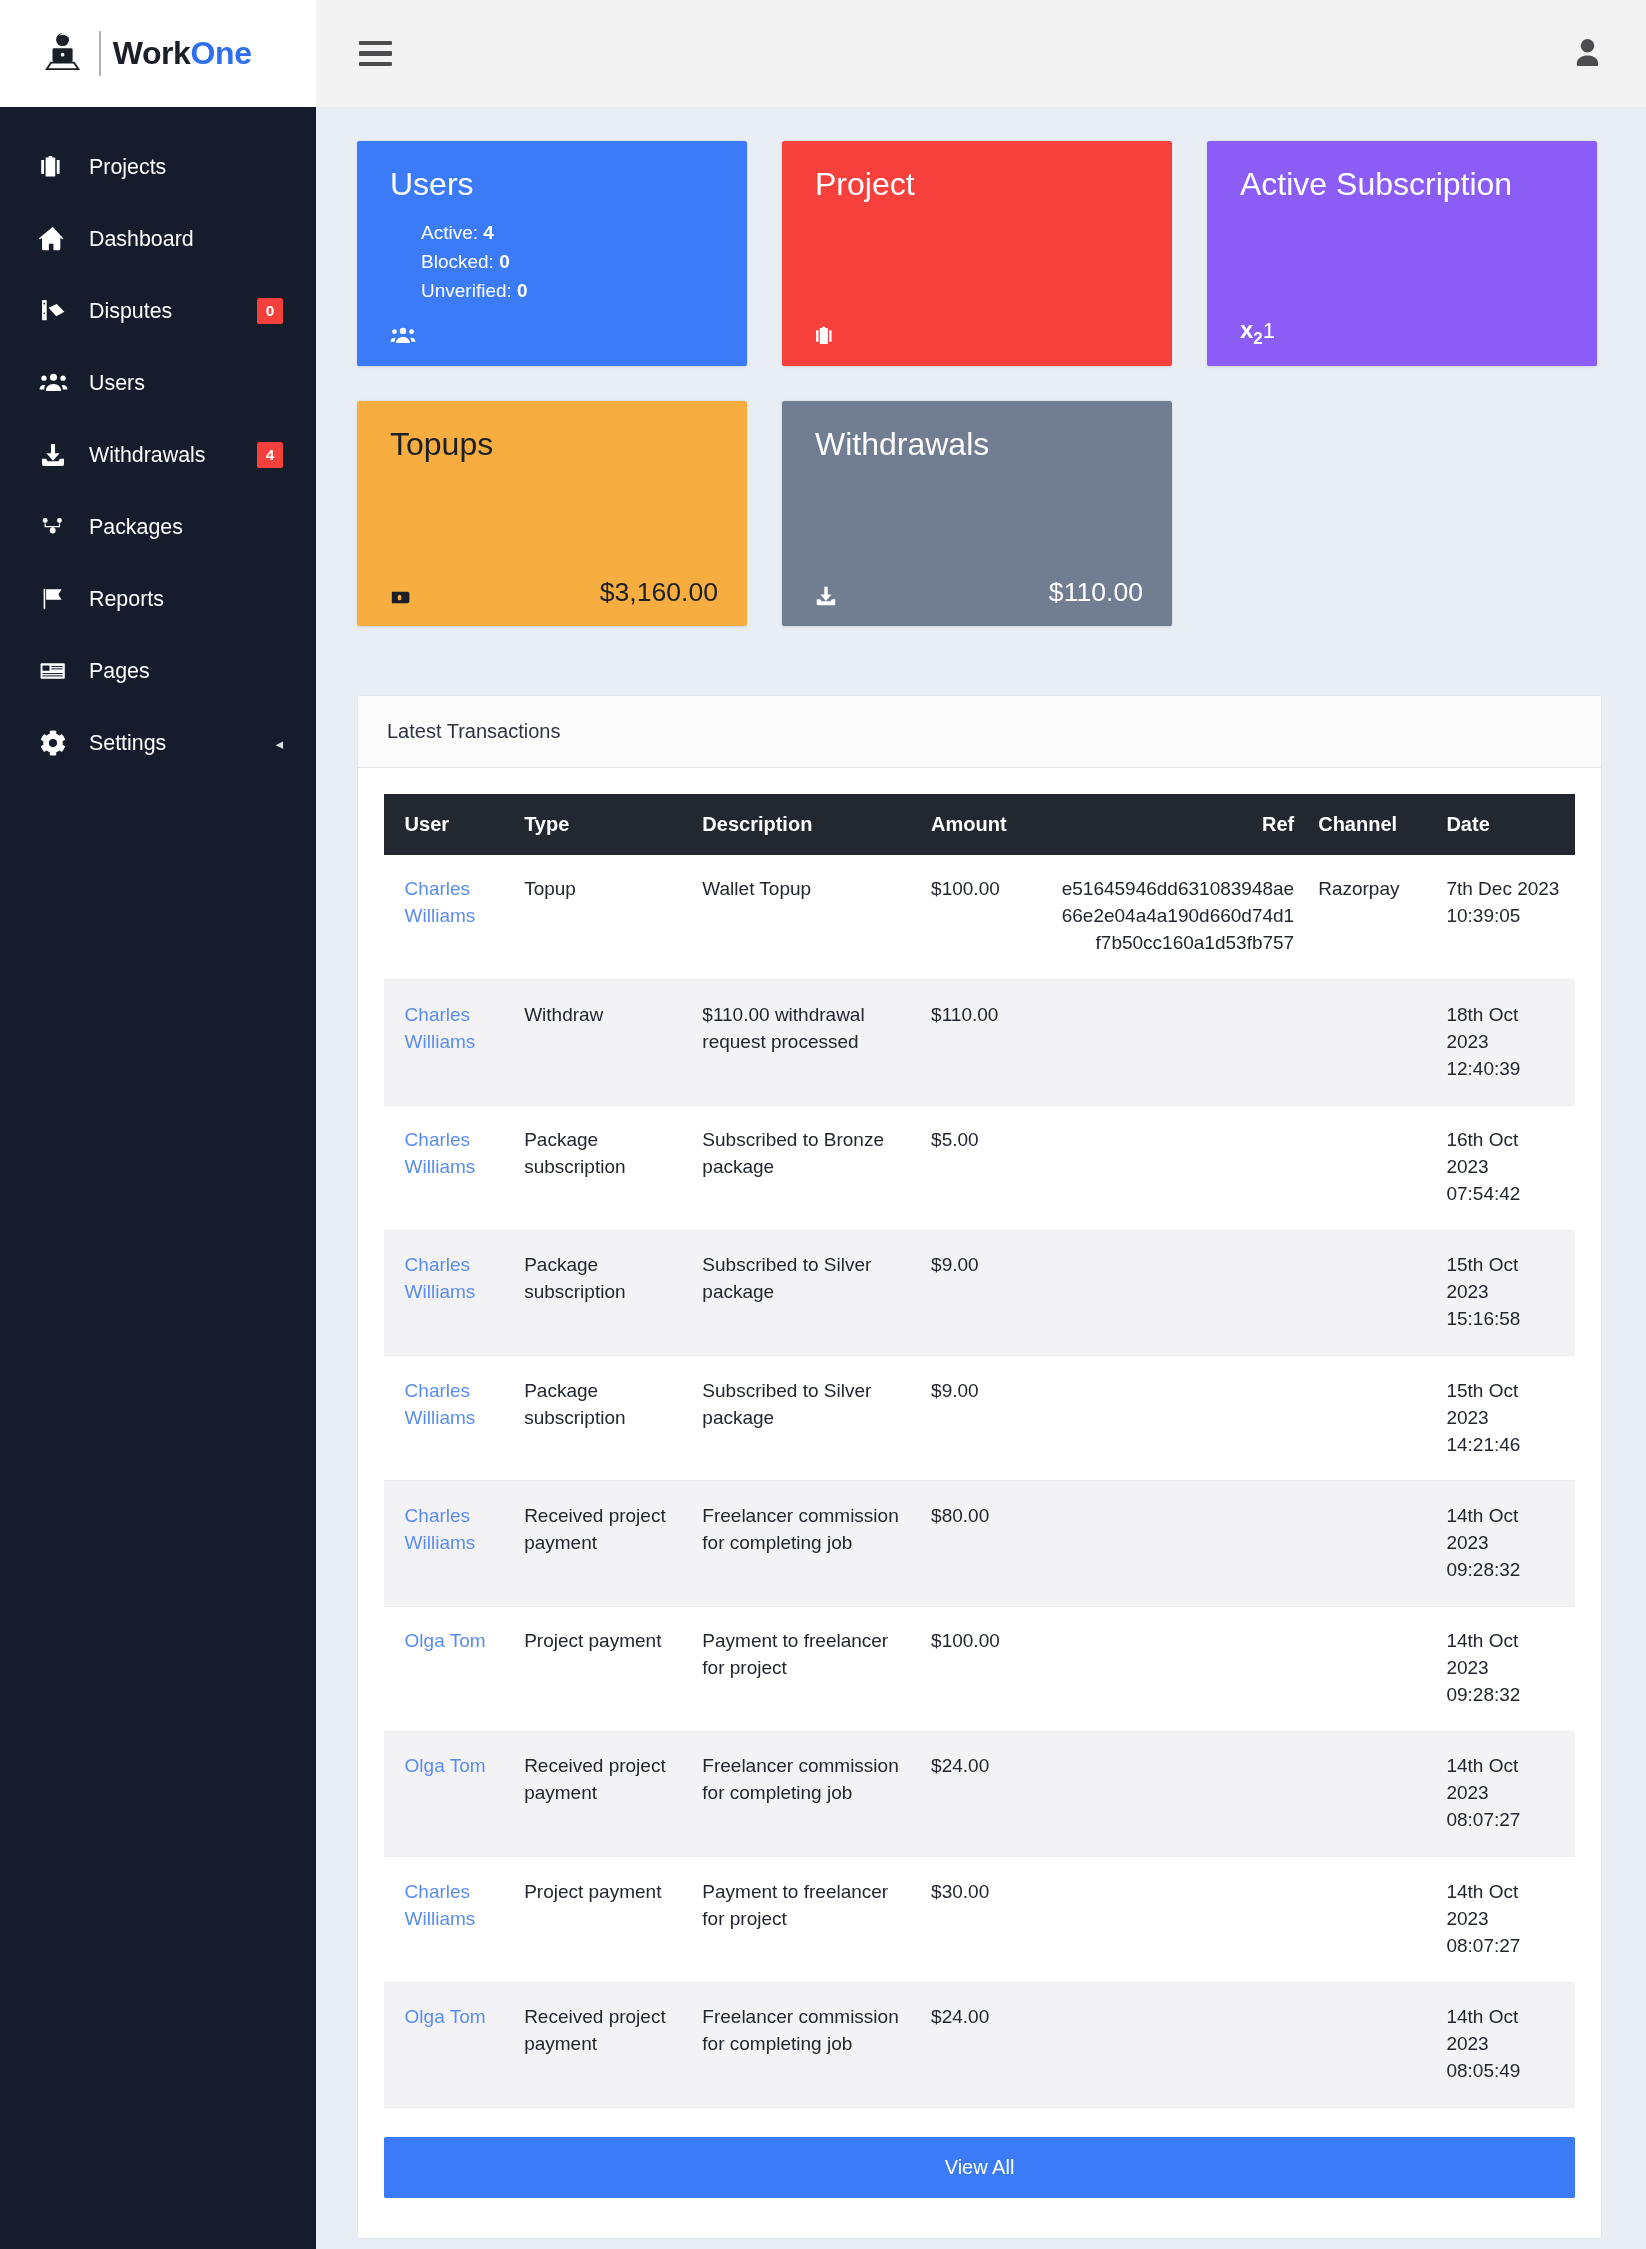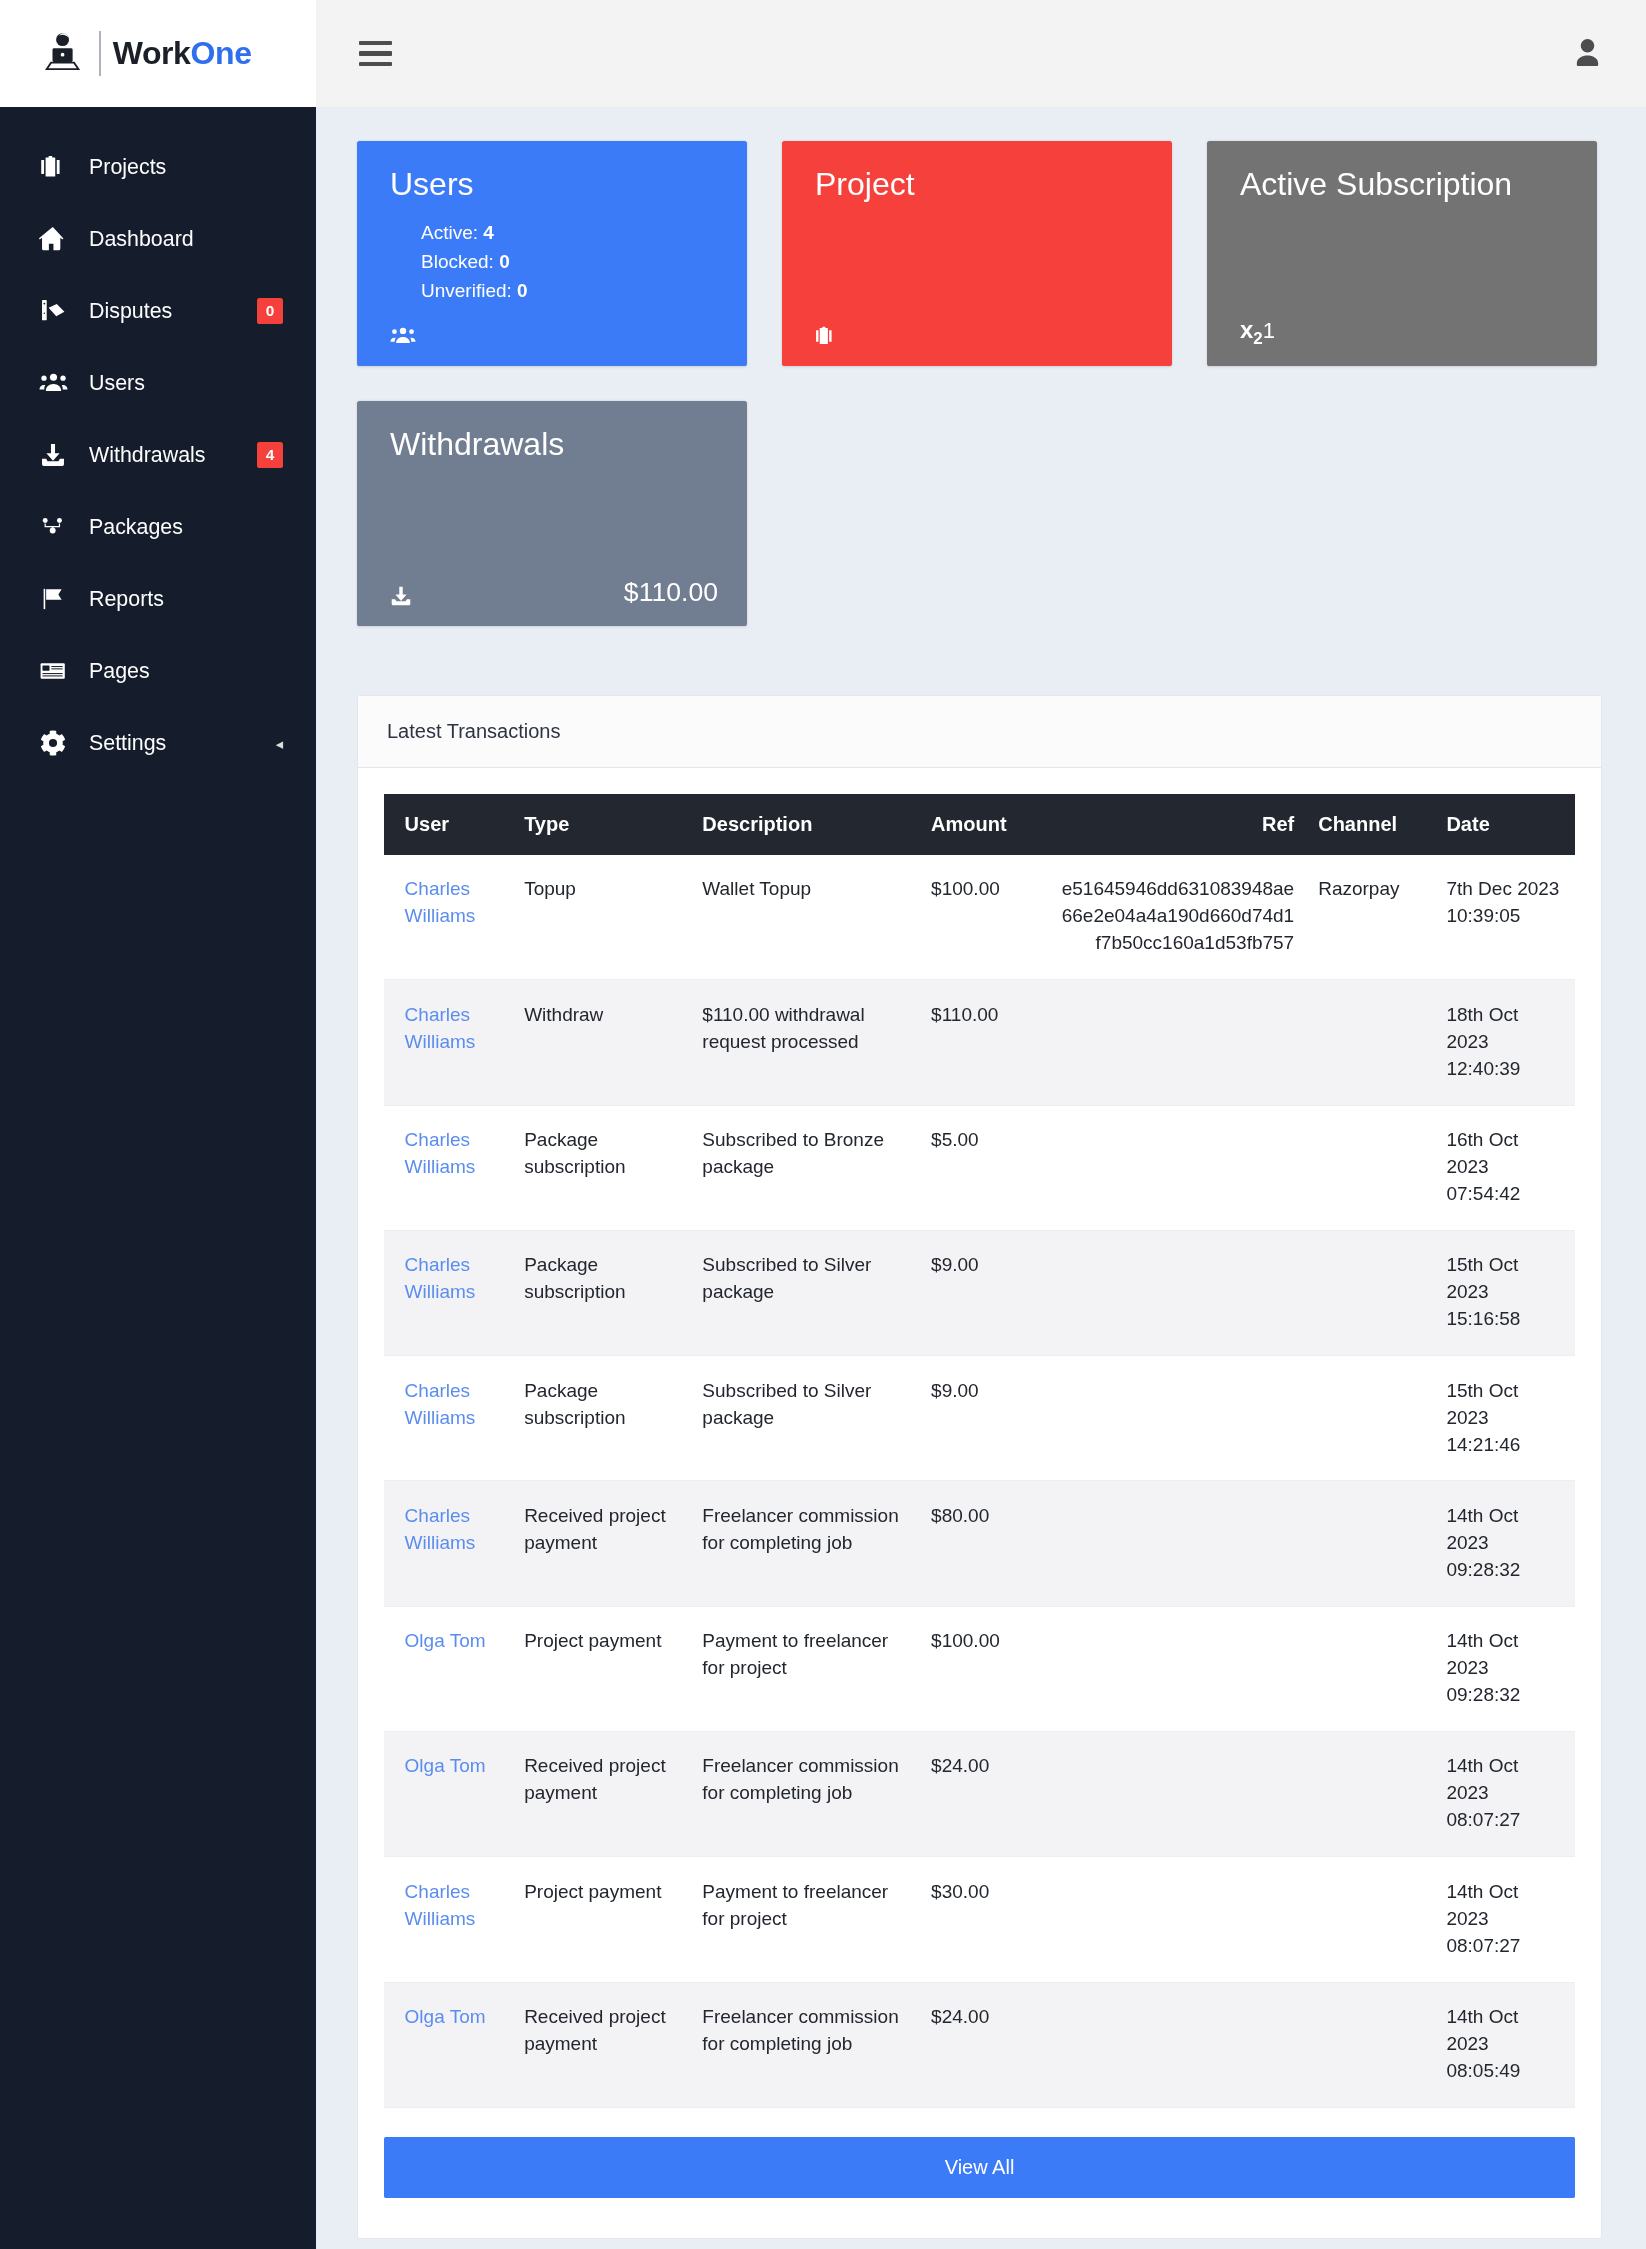--- a/index.html
+++ b/index.html
@@ -151,21 +151,21 @@
   .card-sub {
     font-size: 24px;
     font-weight: 700;
     line-height: 1;
   }
   .card-sub sub { font-size: 17px; }
   .card-sub .val { font-weight: 400; font-size: 22px; }
 
   .c-users  { background: #3b7bf7; color: #fff; }
   .c-project{ background: #f6403b; color: #fff; gap: 28px; }
-  .c-sub    { background: #737373; color: #fff; }
+  .c-sub    { background: #8b5cf6; color: #fff; }
   .c-topups { background: #f7ad3f; color: #1b1f27; }
   .c-with   { background: #717d90; color: #fff; }
 
   .cards-row2 { margin-top: 35px; }
 
   
   .panel {
     margin-top: 69px;
     background: #fff;
     border: 0.9px solid #e3e6eb;
@@ -412,20 +412,32 @@
         <div class="card-title">Active Subscription</div>
         <div class="card-foot">
           <span class="card-sub"><span>x</span><sub>2</sub><span class="val">1</span></span>
         </div>
       </div>
 
     </div>
 
     <div class="cards cards-row2">
 
+      <div class="card c-topups">
+        <div class="card-title">Topups</div>
+        <div class="card-foot">
+          <span class="card-ico">
+            <svg width="22" height="19" viewBox="0 0 576 512">
+                <path d="M40 100h420c30 0 54 24 54 54v204c0 30-24 54-54 54H40z" fill="#1b1f27"></path>
+                <ellipse cx="250" cy="256" rx="52" ry="74" fill="#f7ad3f"></ellipse>
+              </svg>
+          </span>
+          <span class="card-amount">$3,160.00</span>
+        </div>
+      </div>
 
       <div class="card c-with">
         <div class="card-title">Withdrawals</div>
         <div class="card-foot">
           <span class="card-ico">
             <svg width="22" height="22" viewBox="0 0 512 512">
                 <path fill="#fff" d="M216 40h80v180h90L256 370 126 220h90z"></path>
                 <path fill="#fff" d="M40 330h80l30 50h212l30-50h80v110a32 32 0 0 1-32 32H72a32 32 0 0 1-32-32z"></path>
               </svg>
           </span>

